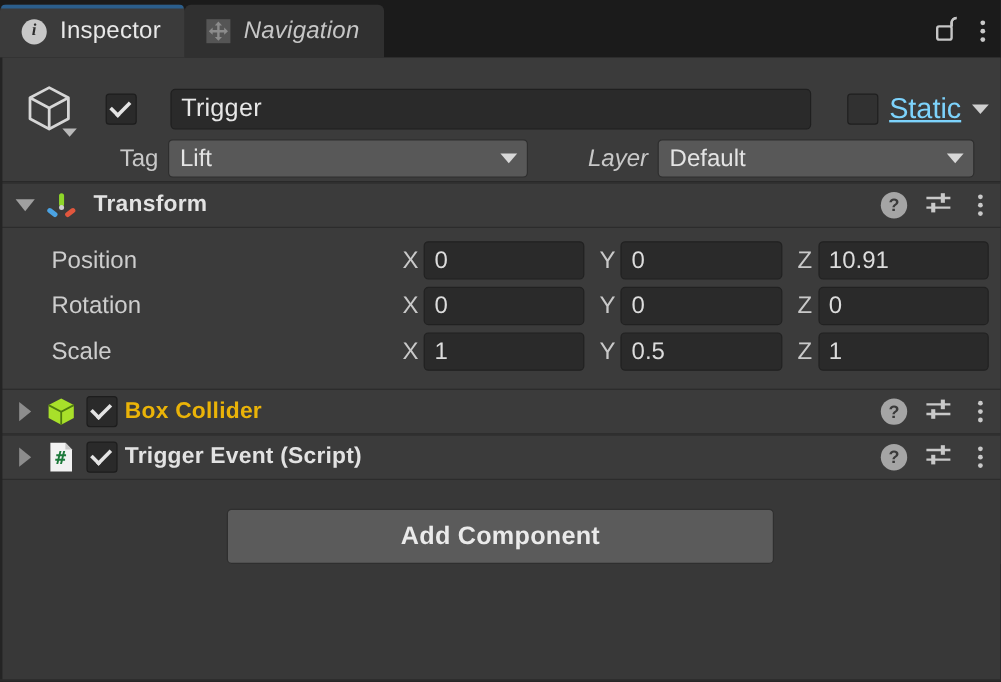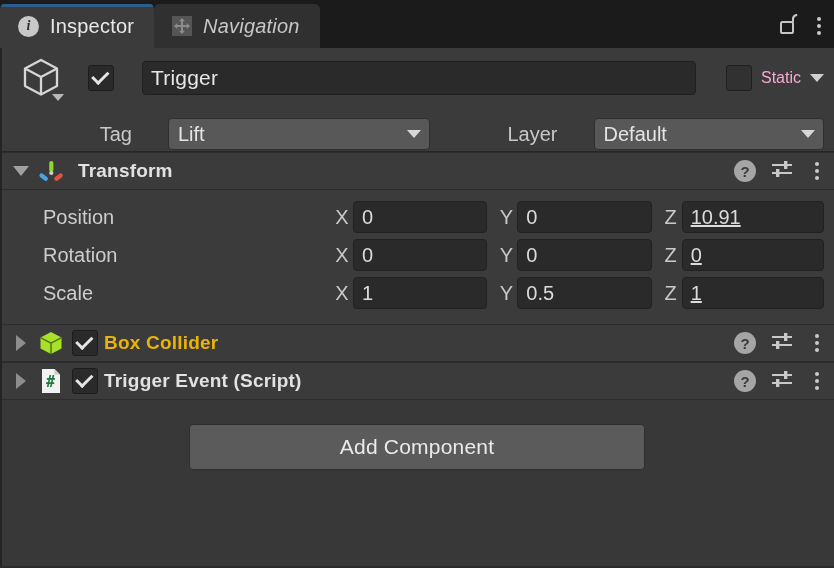--- a/index.html
+++ b/index.html
@@ -115,20 +115,21 @@
     height: 104px;
     padding: 10px 10px 0 10px;
     border-bottom: 1px solid #262626;
   }
 
   .go-row1 {
     display: flex;
     align-items: center;
     height: 40px;
     gap: 16px;
+    margin-top: 13px;
   }
 
   .go-icon-wrap {
     position: relative;
     width: 62px; height: 54px;
     flex: none;
     display: flex; align-items: center; justify-content: center;
   }
   .go-icon-caret {
     position: absolute;
@@ -171,35 +172,34 @@
     letter-spacing: .2px;
   }
 
   .static-group {
     display: flex;
     align-items: center;
     gap: 9px;
     margin-left: 14px;
     flex: none;
   }
-  .static-label { font-size: 16px; color: #f9a8d4; }
+  .static-label { font-size: 24px; color: #7dd3fc; text-decoration: underline; }
   .caret-down {
     width: 0; height: 0;
     border-left: 7px solid transparent;
     border-right: 7px solid transparent;
     border-top: 8px solid #cfcfcf;
   }
 
   .go-row2 {
     display: flex;
     align-items: center;
     height: 38px;
-    margin-top: 17px;
+    margin-top: 2px;
     padding-left: 68px;
-    gap: 28px;
   }
   .field-label {
     font-size: 20px;
     color: #c8c8c8;
     text-align: right;
     flex: none;
   }
   .dropdown {
     height: 32px;
     background: #585858;
@@ -318,41 +318,42 @@
     background: #2a2a2a;
     border: 1px solid #212121;
     border-radius: 4px;
     display: flex;
     align-items: center;
     padding: 0 8px;
     font-size: 20px;
     color: #dcdcdc;
     margin-right: 8px;
   }
-  .axis:last-child .num-field { margin-right: 0; text-decoration: underline; }
+  .axis:last-child .num-field { margin-right: 0; }
 
   
   .addcomp-area {
     background: #383838;
     padding-top: 24px;
     display: flex;
     justify-content: center;
   }
   .add-btn {
     width: 456px;
     height: 46px;
     background: #5b5b5b;
     border: 1px solid #2f2f2f;
     border-radius: 4px;
     display: flex;
     align-items: center;
     justify-content: center;
     font-size: 21px;
     color: #eaeaea;
     letter-spacing: .2px;
+    font-weight: bold;
   }
 
   .panel-edge-l {
     position: absolute;
     left: 0; top: 48px; bottom: 0;
     width: 2px;
     background: #242424;
   }
   .panel-edge-b {
     position: absolute;
@@ -423,21 +424,21 @@
         <span class="caret-down"></span>
       </span>
     </div>
 
     <div class="go-row2">
       <span class="field-label" style="width:54px;">Tag</span>
       <span class="dropdown" style="width:300px; margin-left:8px;">
         <span>Lift</span>
         <span class="caret"></span>
       </span>
-      <span class="field-label" style="width:78px; margin-left:22px;">Layer</span>
+      <span class="field-label" style="width:78px; margin-left:22px;font-style:italic;">Layer</span>
       <span class="dropdown" style="width:264px; margin-left:8px;">
         <span>Default</span>
         <span class="caret"></span>
       </span>
     </div>
   </div>
 
   <div class="comp-header">
     <span class="foldout">
       <span class="tri-down"></span>

